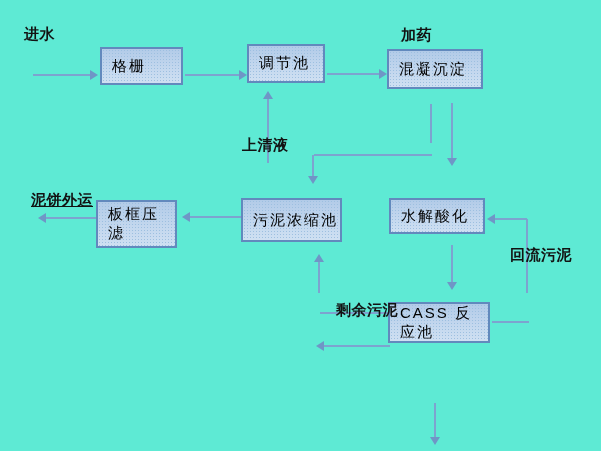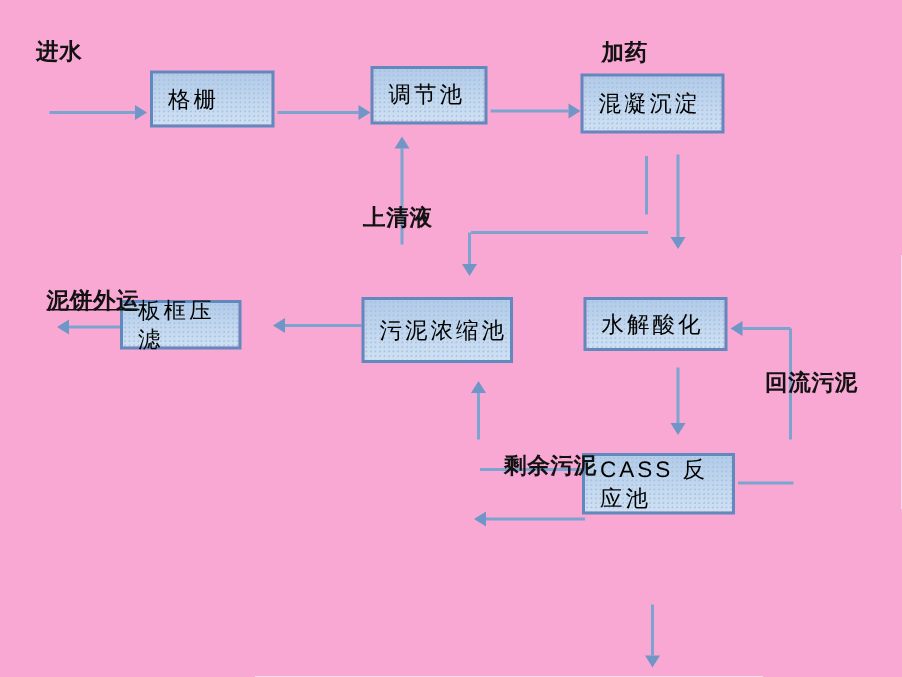--- a/index.html
+++ b/index.html
@@ -1,20 +1,20 @@
 <!DOCTYPE html>
 <html><head>
 <meta charset="utf-8">
 <style>
   html, body { margin: 0; padding: 0; background: #ffffff; }
   .canvas {
     position: relative;
     width: 601px;
     height: 451px;
-    background: #f9a8d4;
+    background: #5eead4;
     overflow: hidden;
     font-family: "Liberation Sans", sans-serif;
   }
   .box {
     position: absolute;
     box-sizing: border-box;
     border: 2px solid #6289bd;
     background-image:
       radial-gradient(#9dbfe0 0.6px, rgba(0,0,0,0) 0.6px),
       linear-gradient(180deg, #b2cbe8 0%, #c3d7ee 55%, #cfe0f2 100%);
@@ -52,21 +52,21 @@
   <span class="lbl" style="left:24px; top:25px;">进水</span>
   <span class="lbl" style="left:401px; top:26px;">加药</span>
   <span class="lbl" style="left:242px; top:136px;">上清液</span>
   <span class="lbl" style="left:31px; top:191px;text-decoration:underline;">泥饼外运</span>
   <span class="lbl" style="left:510px; top:246px;">回流污泥</span>
   <span class="lbl" style="left:325px; top:301px;margin-left:11px;">剩余污泥</span>
 
   <div class="box" style="left:100px; top:47px;  width:83px;  height:38px;">格栅</div>
   <div class="box" style="left:387px; top:49px;  width:96px;  height:40px;">混凝沉淀</div>
   <div class="box" style="left:247px; top:44px;  width:78px;  height:39px;">调节池</div>
-  <div class="box" style="left:80px;  top:200px; width:81px;  height:33px;">板框压滤</div>
+  <div class="box" style="left:96px;  top:200px; width:81px;  height:48px;">板框压滤</div>
   <div class="box" style="left:241px; top:198px; width:101px; height:44px;">污泥浓缩池</div>
   <div class="box" style="left:389px; top:198px; width:96px;  height:36px;">水解酸化</div>
   <div class="box" style="left:388px; top:302px; width:102px; height:41px;">CASS 反应池</div>
 
   <div class="hline" style="left:33px; top:74px; width:57px;"></div>
   <div class="ah right" style="left:90px; top:70px;"></div>
 
   <div class="hline" style="left:185px; top:74px; width:54px;"></div>
   <div class="ah right" style="left:239px; top:70px;"></div>
 

